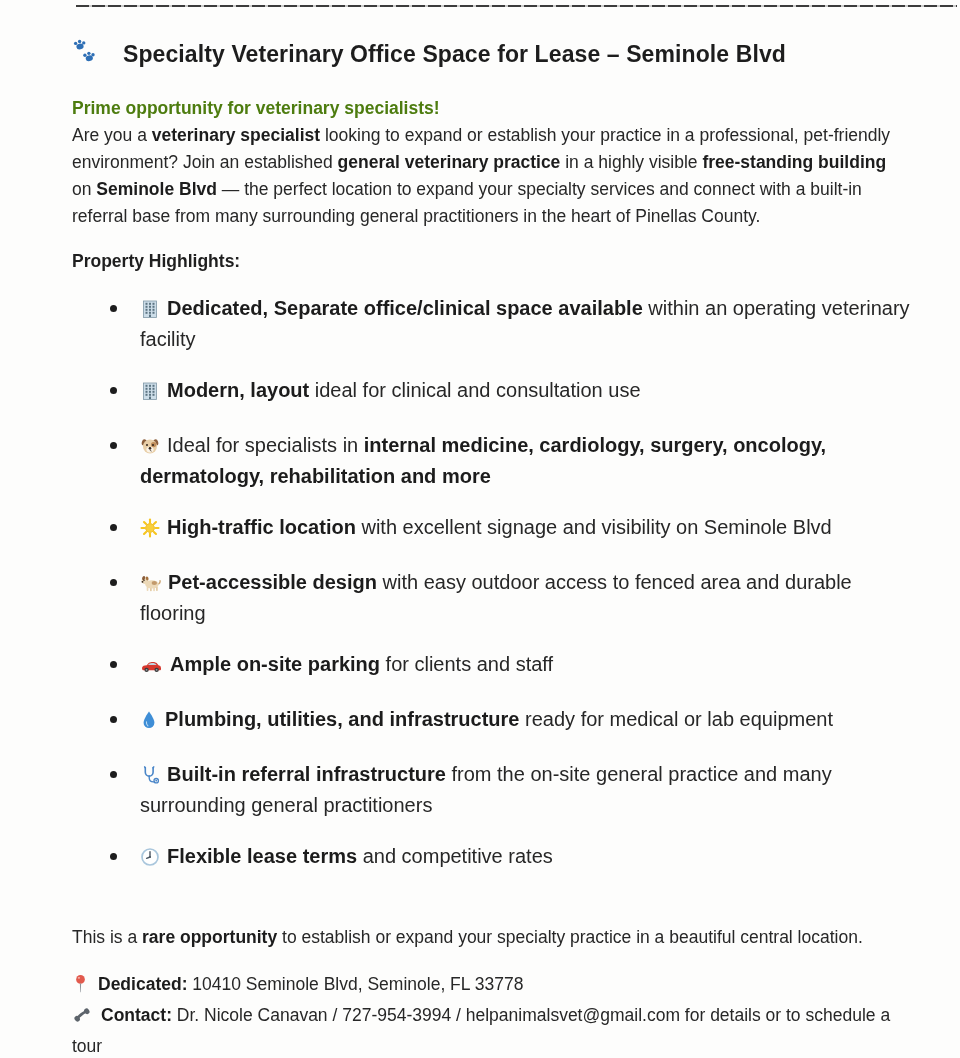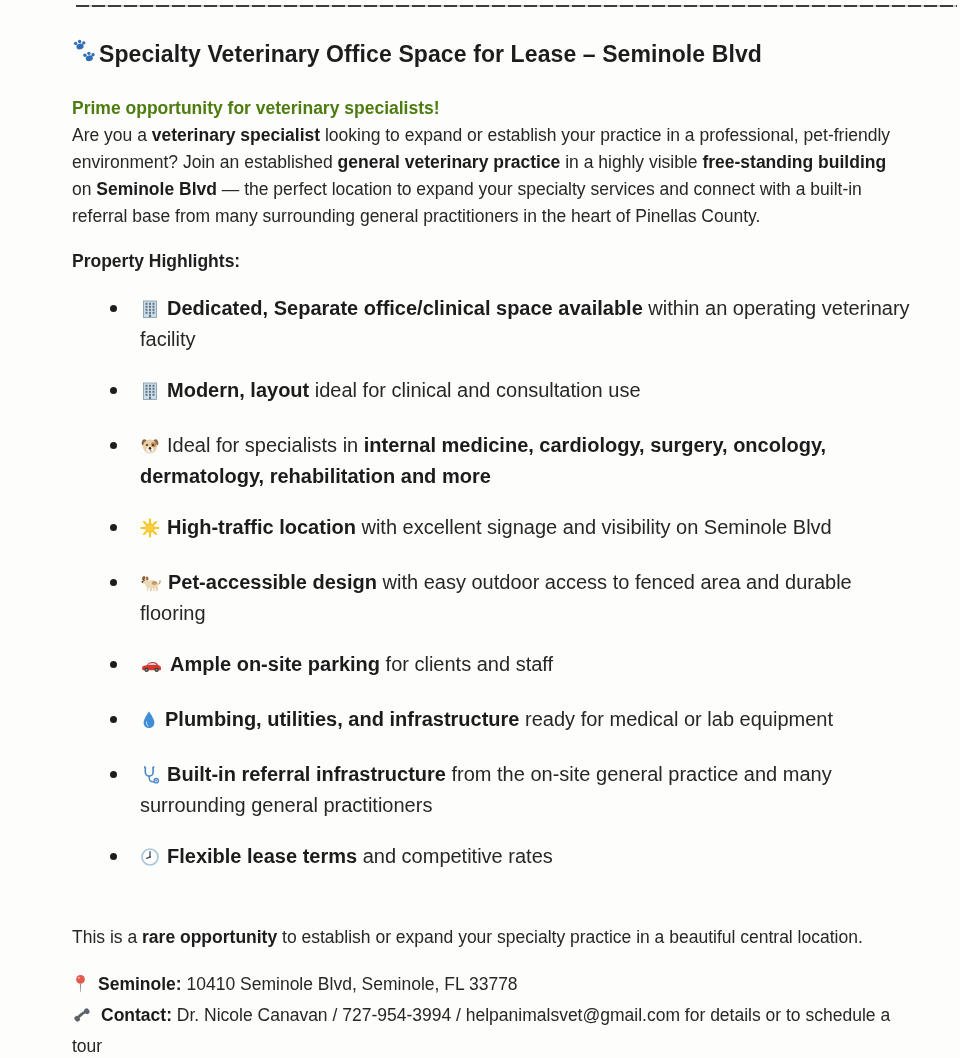--- a/index.html
+++ b/index.html
@@ -17,21 +17,21 @@
   }
   .page {
     padding: 0 50px 0 72px;
     width: 960px;
   }
   
   .header {
     margin-top: 38px;
     display: flex;
     align-items: center;
-    gap: 0;
+    gap: 24px;
   }
   .header h1 {
     font-size: 23px;
     line-height: 30px;
     font-weight: 700;
     color: #1d1d1d;
     letter-spacing: 0.1px;
   }
   .emoji { display: inline-block; vertical-align: -4px; }
   .emoji svg { display: inline-block; }
@@ -307,21 +307,21 @@
   <p class="closing"><span>This is a </span><strong>rare opportunity</strong><span> to establish or expand your specialty practice in a beautiful central location.</span></p>
 
   <div class="contact-block">
     <div>
       <span class="emoji">
         <svg width="17" height="20" viewBox="0 0 18 22">
           <circle cx="9" cy="6" r="4.8" fill="#e25a4d"></circle>
           <ellipse cx="7.3" cy="4.3" rx="1.3" ry="0.9" fill="#ffffff" opacity="0.55"></ellipse>
           <path d="M8.3,10.5 L9.7,10.5 L9.3,20 L8.7,20 Z" fill="#8d9399"></path>
         </svg>
-      </span><span><strong>Seminole:</strong><span> 10410 Seminole Blvd, Seminole, FL 33778</span></span>
+      </span><span><strong>Dedicated:</strong><span> 10410 Seminole Blvd, Seminole, FL 33778</span></span>
     </div>
     <div>
       <span class="emoji">
         <svg width="20" height="20" viewBox="0 0 20 20">
           <g transform="rotate(-38 10 10)" fill="#5d646b">
             <path d="M3.5,8.6 Q10,6.6 16.5,8.6 L16.5,11.4 Q10,9.4 3.5,11.4 Z"></path>
             <ellipse cx="3.9" cy="10" rx="2.5" ry="3"></ellipse>
             <ellipse cx="16.1" cy="10" rx="2.5" ry="3"></ellipse>
           </g>
         </svg>

